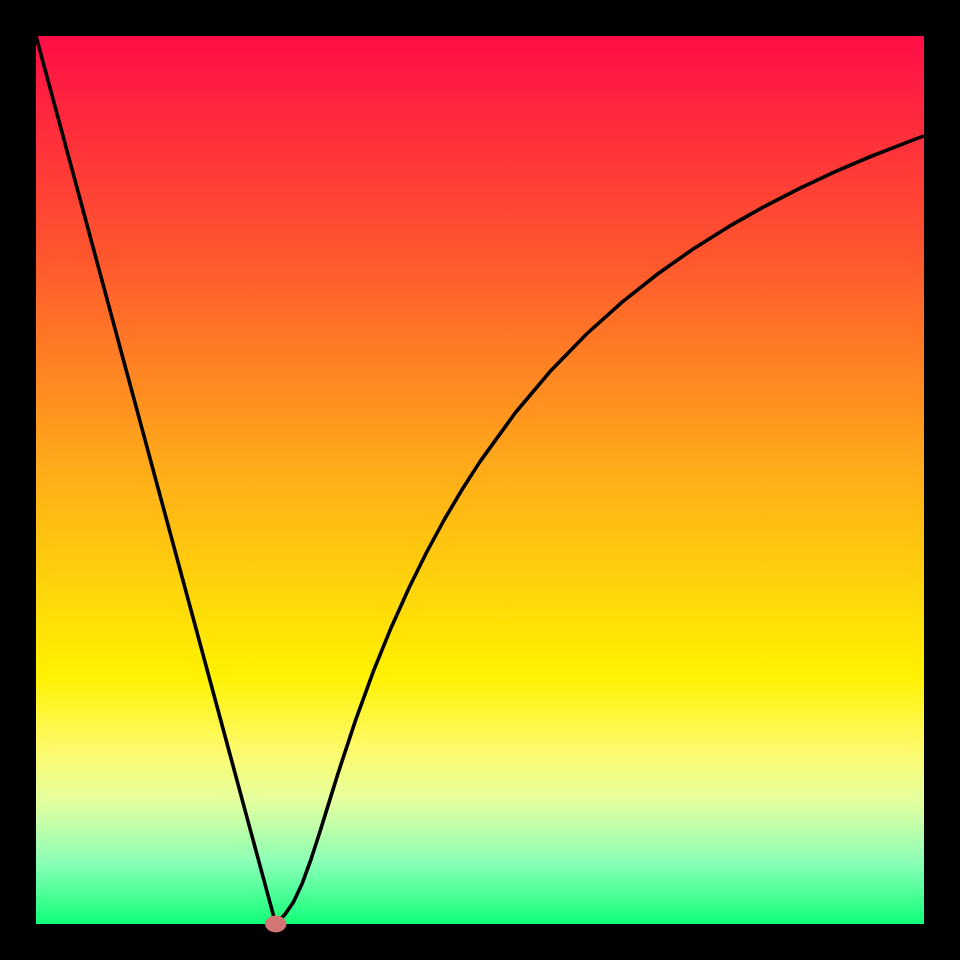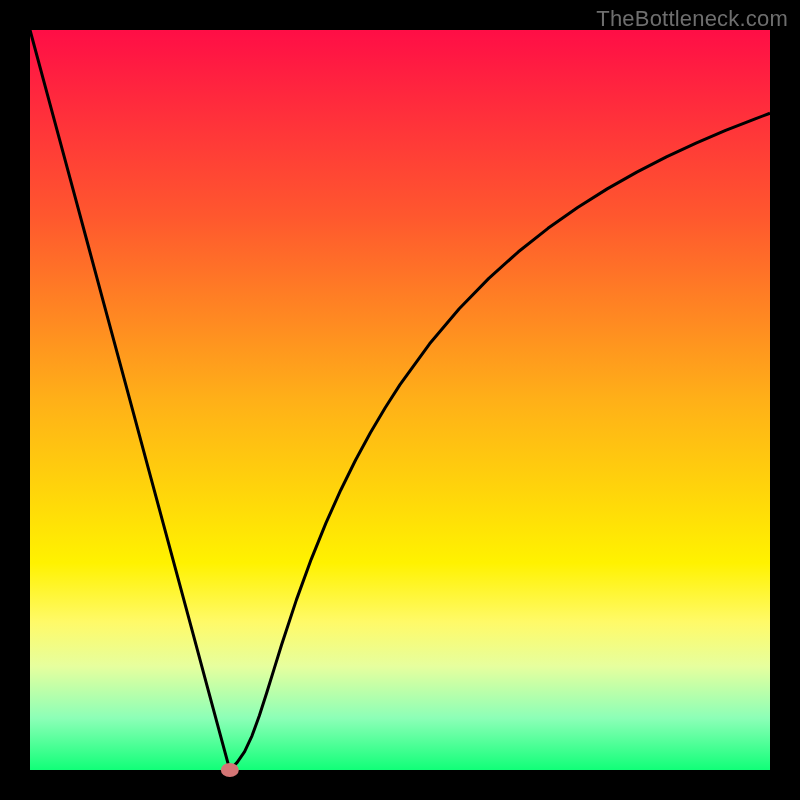--- a/index.html
+++ b/index.html
@@ -52,14 +52,13 @@
         </linearGradient>
     </defs>
     <rect id="plot-bg" fill="url(#bg-grad)" x="30" y="30" width="740" height="740"></rect>
     <rect id="frame-top" x="0" y="0" width="800" height="30" fill="#000000"></rect>
     <rect id="frame-bottom" x="0" y="770" width="800" height="30" fill="#000000"></rect>
     <rect id="frame-left" x="0" y="0" width="30" height="800" fill="#000000"></rect>
     <rect id="frame-right" x="770" y="0" width="30" height="800" fill="#000000"></rect>
     <path id="curve" fill="none" stroke="#000000" stroke-width="3" stroke-linejoin="round" d="M30.00 30.00 L44.80 84.83 L59.60 139.59 L74.40 194.43 L89.20 249.26 L104.00 304.10 L118.80 358.86 L133.60 413.69 L148.40 468.52 L163.20 523.36 L178.00 578.12 L192.80 632.95 L207.60 687.79 L222.40 742.62 L229.80 770.00 L237.20 762.38 L244.60 751.65 L252.00 735.81 L259.40 715.46 L266.80 692.52 L274.20 668.62 L281.60 644.72 L296.40 599.87 L311.20 559.32 L326.00 522.84 L340.80 489.98 L355.60 460.01 L370.40 432.71 L385.20 407.70 L400.00 384.68 L429.60 343.76 L459.20 308.68 L488.80 278.34 L518.40 251.78 L548.00 228.32 L577.60 207.53 L607.20 188.88 L636.80 172.15 L666.40 156.91 L696.00 143.07 L725.60 130.42 L755.20 118.80 L770.00 113.25"></path>
     <ellipse id="marker" cx="229.80" cy="770.00" rx="9" ry="7" fill="#d47575"></ellipse>
   </svg>
-  <div class="watermark">TheBottleneck.com</div>
 </div>
 
 </body></html>

